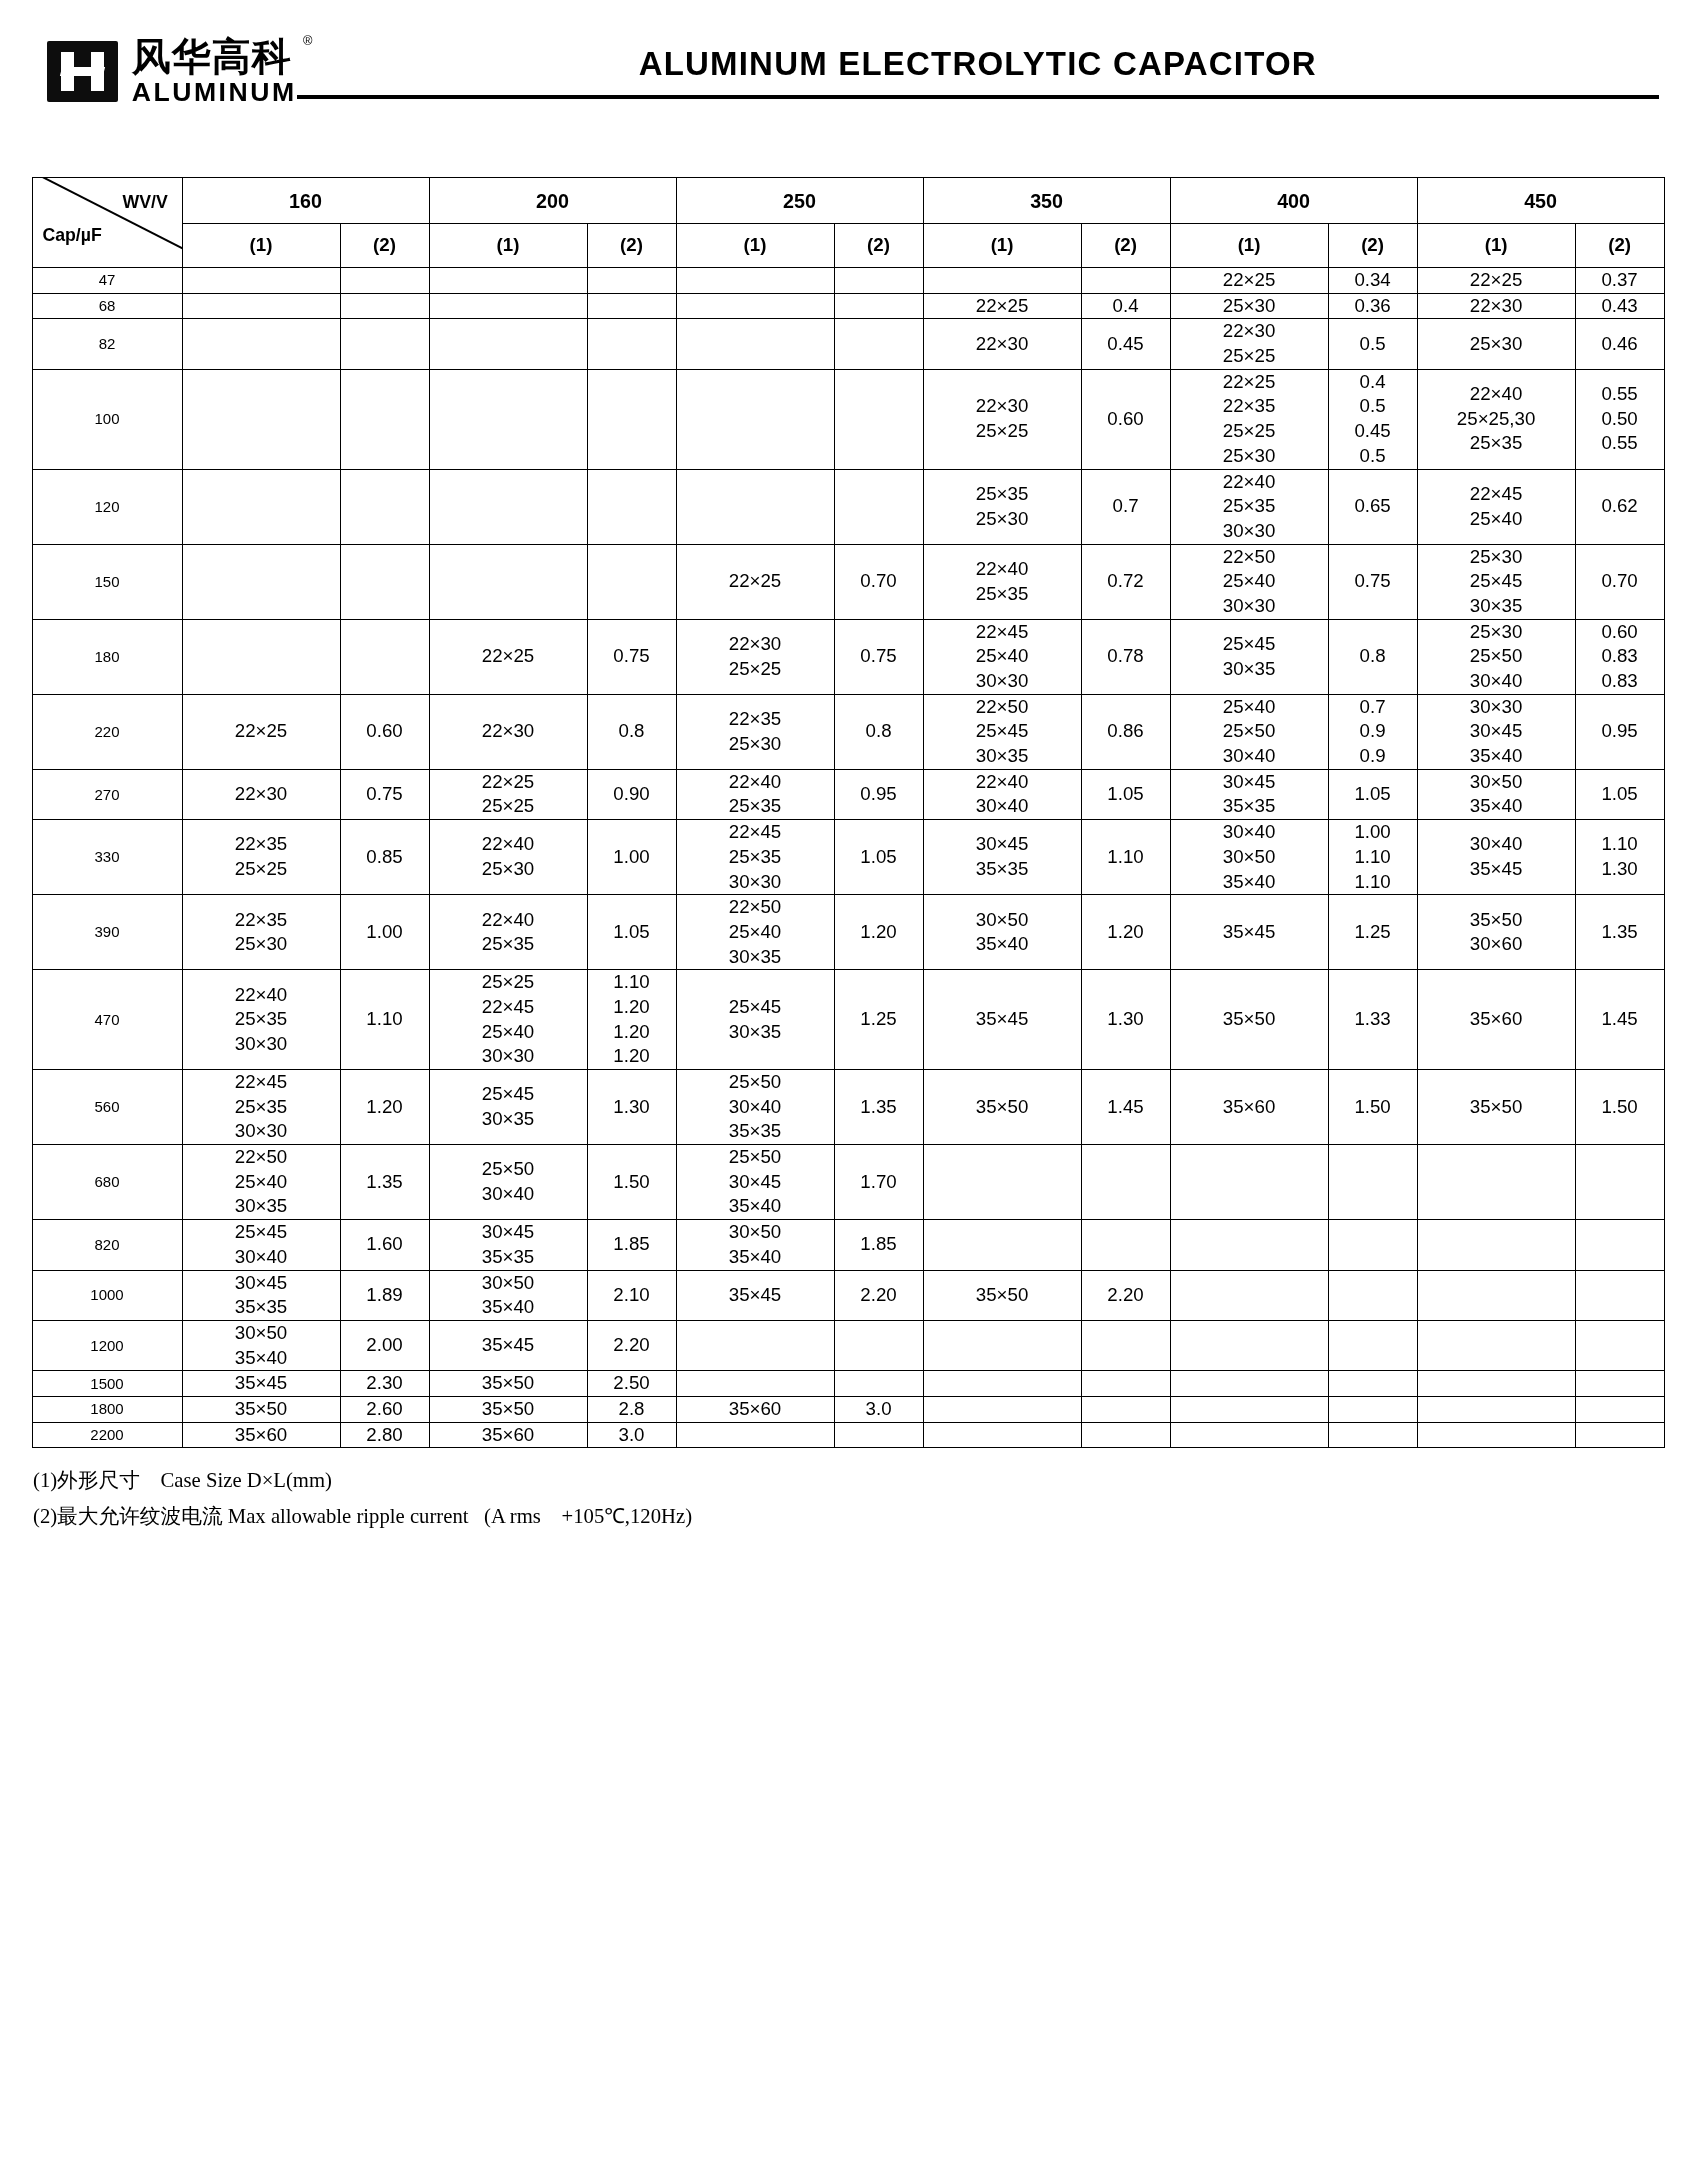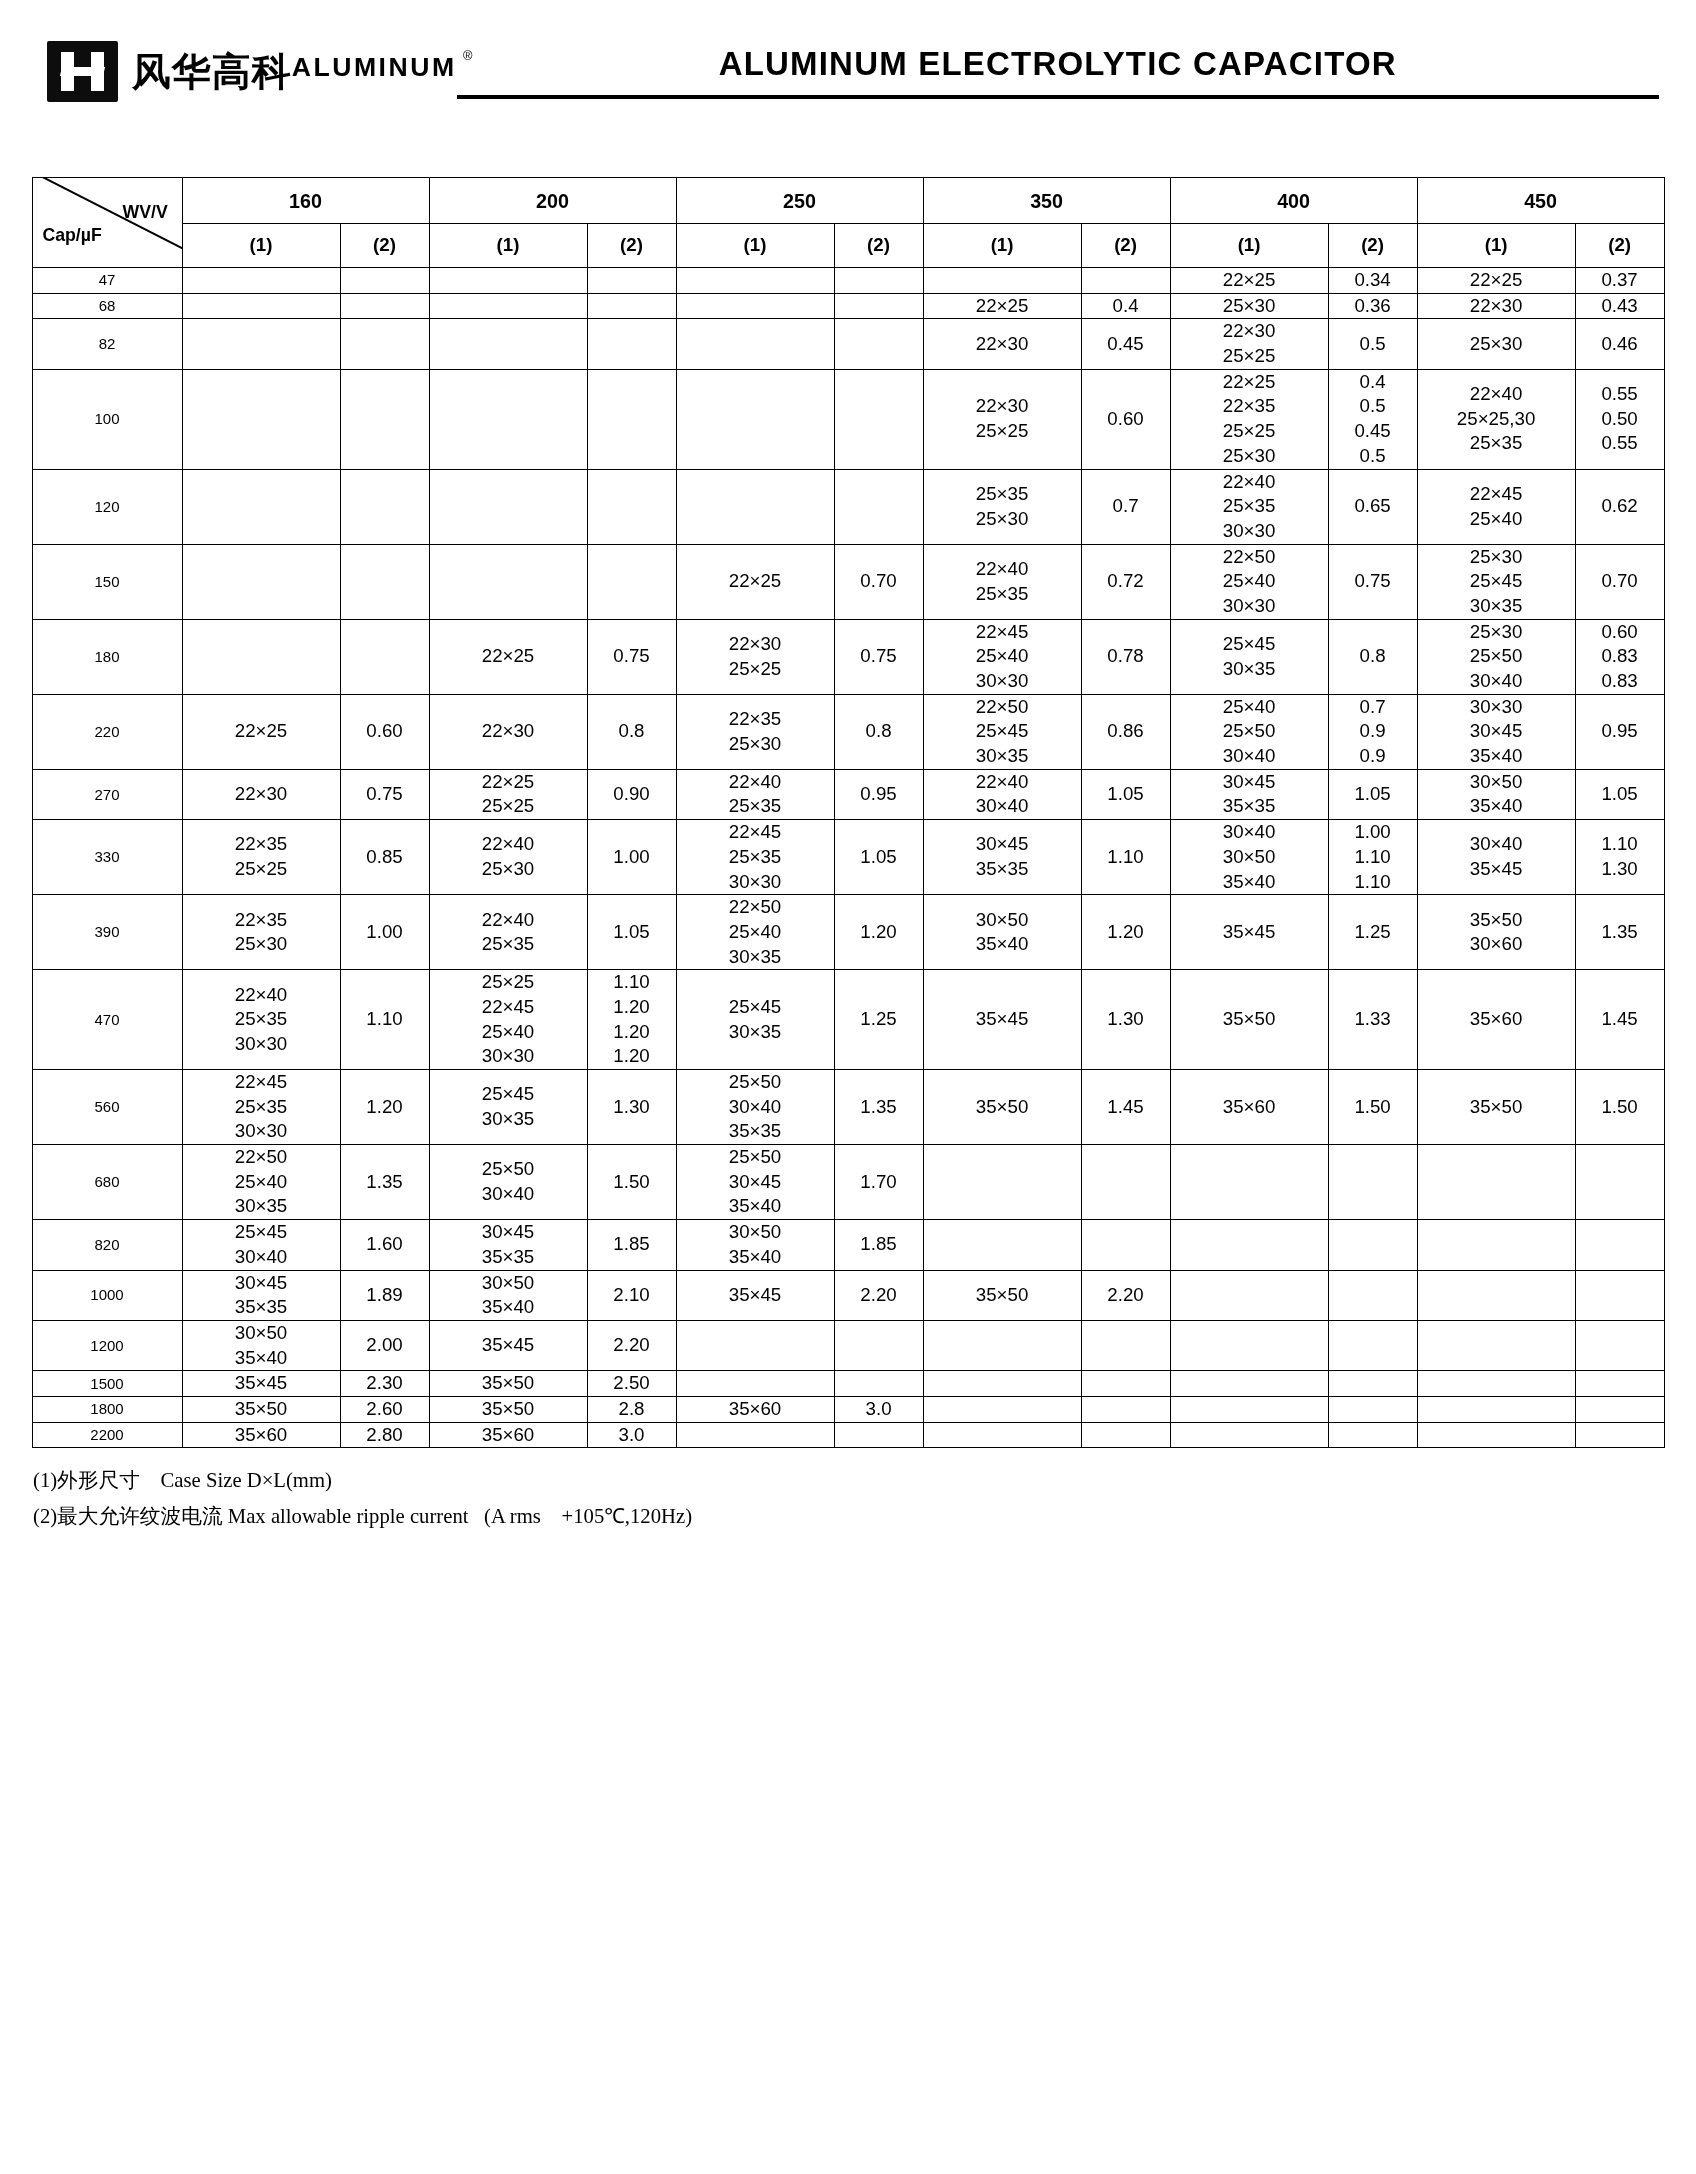--- a/index.html
+++ b/index.html
@@ -57,21 +57,21 @@
     position: absolute;
     background: #ffffff;
     left: 13.8px;
     top: 25.6px;
     width: 43px;
     height: 8.9px;
     transform: skewX(-14deg);
   }
   .logo-text {
     display: flex;
-    flex-direction: row;
+    flex-direction: column;
     justify-content: space-between;
     position: relative;
   }
   .logo-cn {
     font-size: 39px;
     font-weight: bold;
     letter-spacing: 1px;
     line-height: 1.02;
     font-family: "DejaVu Sans", sans-serif;
   }
@@ -142,21 +142,21 @@
     left: -5.9px;
     top: -9.9px;
     width: 256px;
     height: 2px;
     background: #000;
     transform: rotate(27deg);
     transform-origin: left top;
   }
   .corner .wv {
     position: absolute;
-    top: 23px;
+    top: 13px;
     right: 13.8px;
     font-size: 17.7px;
   }
   .corner .cap {
     position: absolute;
     left: 9.9px;
     bottom: 20px;
     font-size: 17.7px;
   }
   .volt-head {

